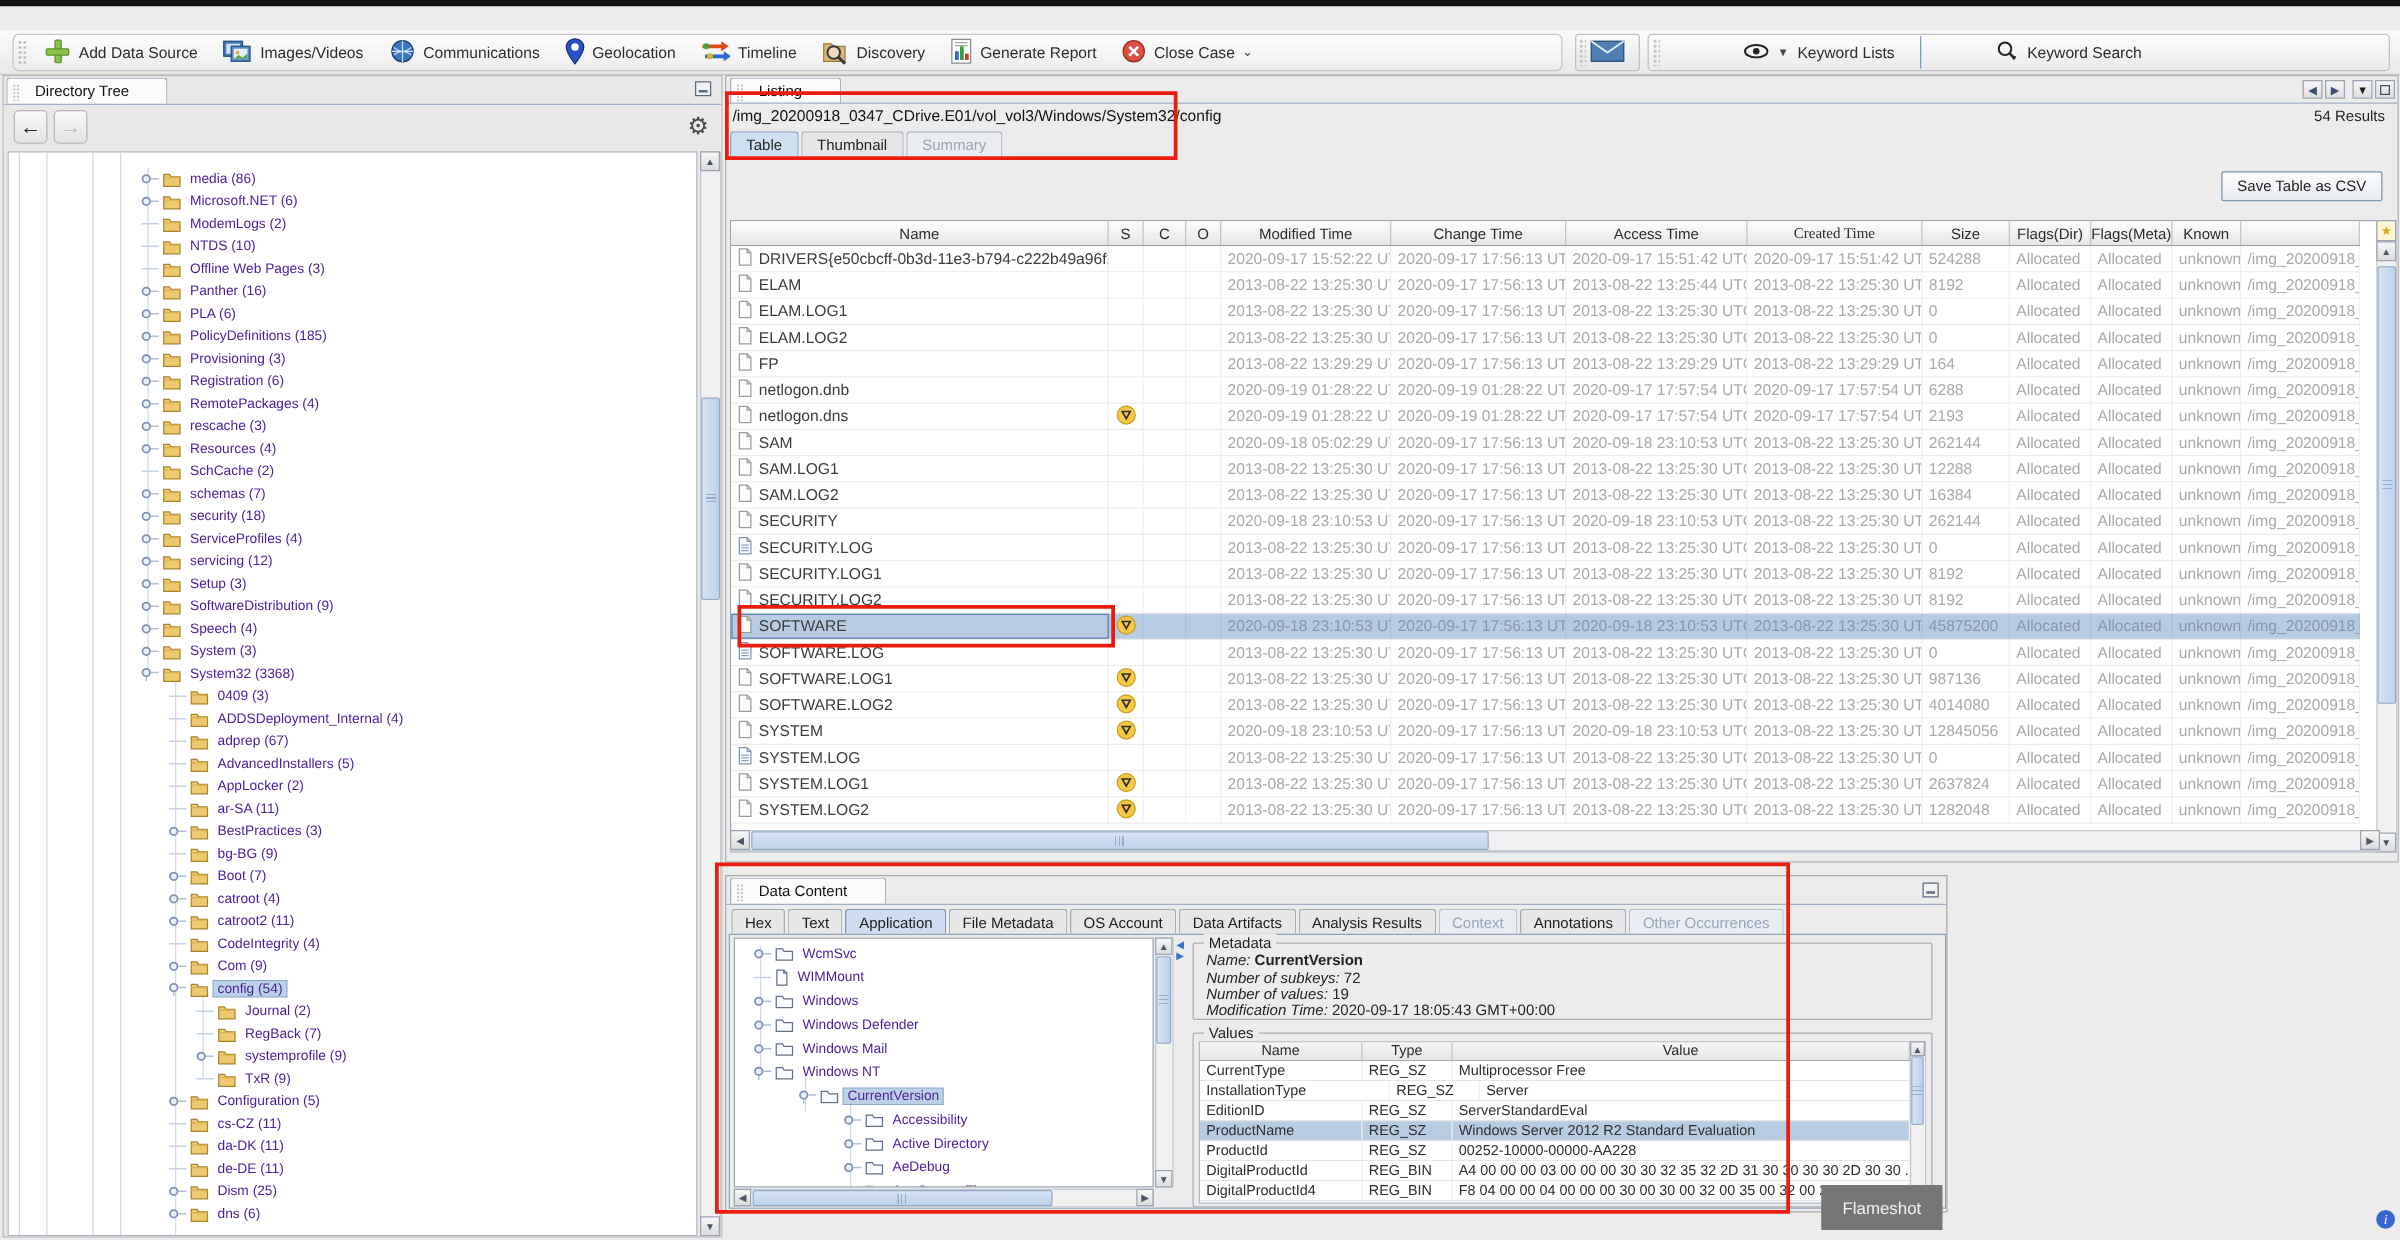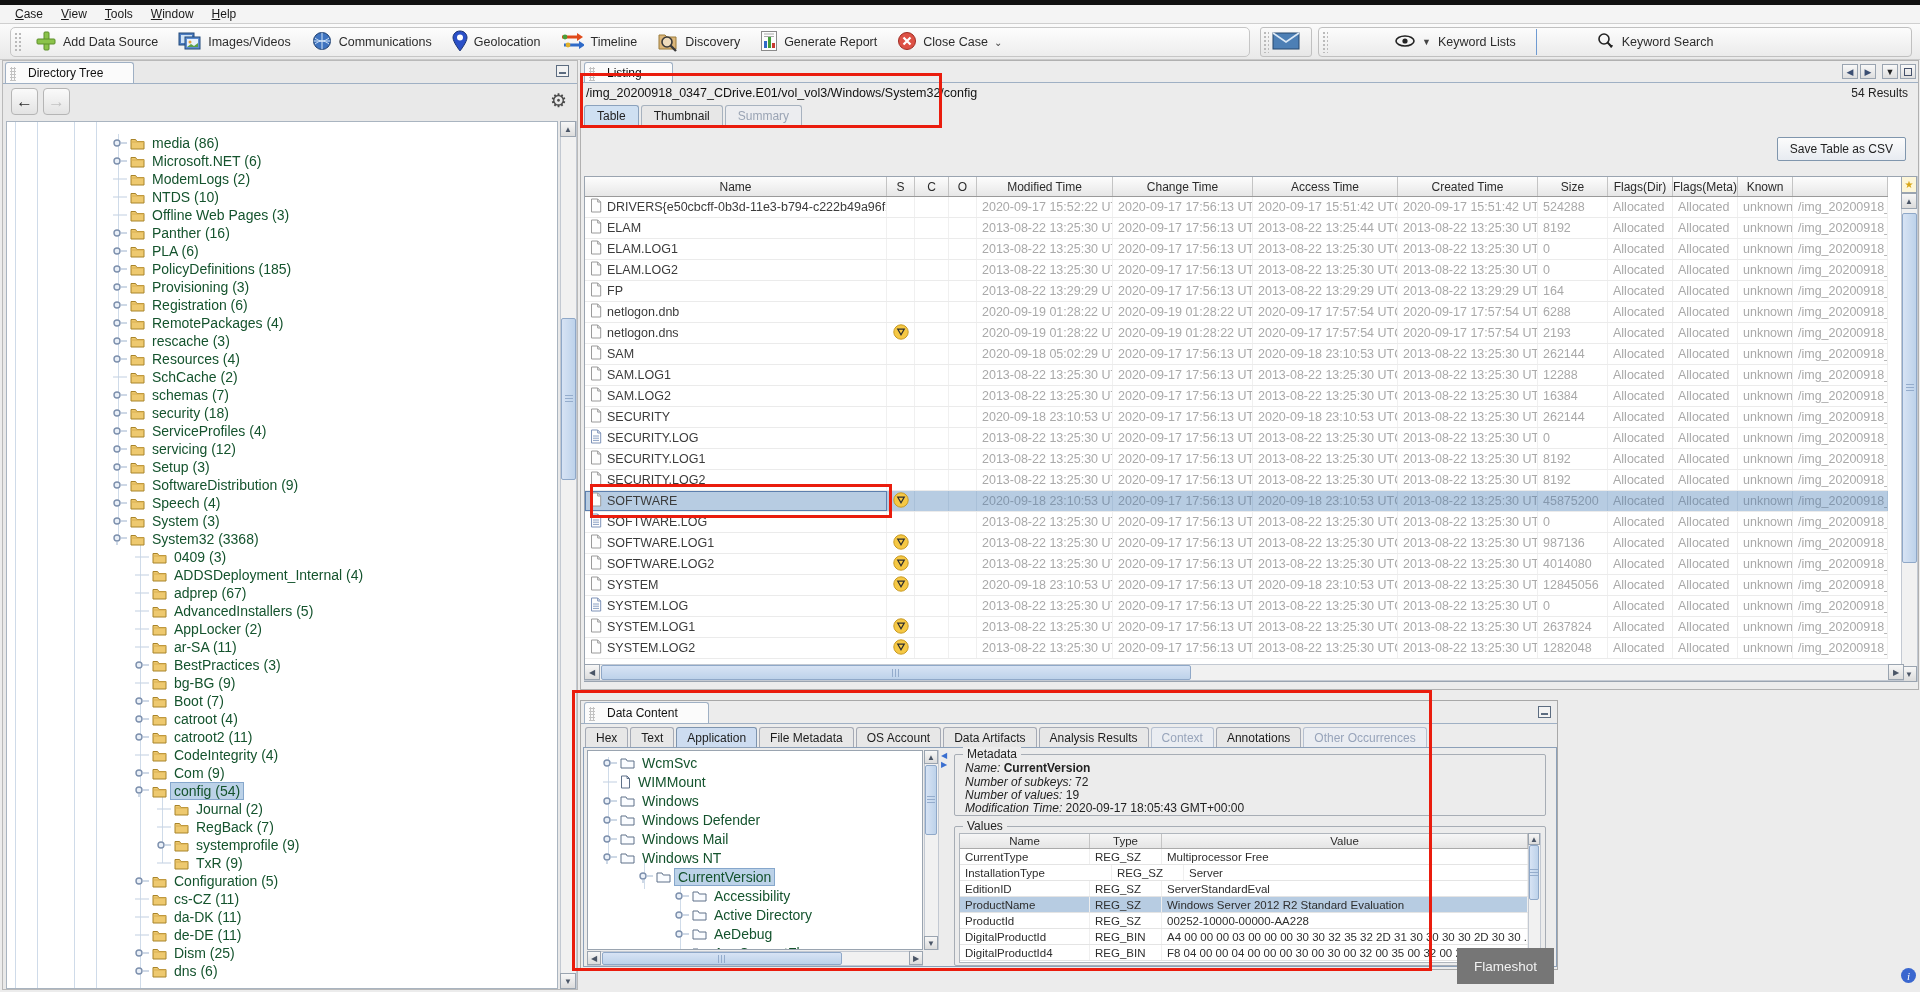--- a/index.html
+++ b/index.html
@@ -39,21 +39,21 @@
   
   #dir-panel { position:absolute; left:2px; top:60px; width:576px; height:930px; background:#e9e9e9; border:1px solid #b9b9b9; }
   #dir-tab { left:2px; top:1px; }
   #dir-tabstrip { position:absolute; left:0; top:22px; width:574px; height:1px; background:#9fb0c4; }
   #dir-toolbar { position:absolute; left:0; top:23px; width:574px; height:36px; background:#e9e9e9; }
   .navbtn { position:absolute; top:4px; width:27px; height:27px; border:1px solid #b5b5b5; border-radius:4px; background:linear-gradient(#fafafa,#e3e3e3); font-size:17px; font-weight:bold; display:flex; align-items:center; justify-content:center; }
   #gear-btn { position:absolute; right:10px; top:5px; font-size:19px; color:#4a4a4a; }
   #dir-viewport { position:absolute; left:3px; top:60px; width:552px; height:868px; background:#fff; border:1px solid #a9b4c0; overflow:hidden; }
   .vguide { position:absolute; width:1px; background:#cfdbe9; }
   .trow { position:absolute; left:0; height:18px; display:flex; align-items:center; white-space:nowrap; }
-  .trow .lbl { margin-left:4px; font-size:14px; color:#14532d; padding:0 3px; }
+  .trow .lbl { margin-left:4px; font-size:11px; color:#4c1d95; padding:0 3px; }
   .trow .lbl.sel { background:#bcd2e8; outline:1px solid #86a7cc; }
   .ticon { margin-left:2px; flex:none; display:inline-flex; }
   #dir-vscroll { position:absolute; left:557px; top:60px; width:17px; height:868px; background:#f1f1f1; border:1px solid #c3c9d2; }
 
   
   #listing-panel { position:absolute; left:580px; top:60px; width:1339px; height:630px; background:#ececec; border:1px solid #b0b0b0; }
   #listing-tabrow { position:absolute; left:0; top:0; width:100%; height:21px; }
   #listing-tab { left:3px; top:1px; }
   #listing-tabline { position:absolute; left:0; top:21px; width:100%; height:1px; background:#9fb0c4; }
   .lt-btn { position:absolute; top:3px; width:16px; height:15px; border:1px solid #9aa4b0; background:linear-gradient(#f8f8f8,#dedede); font-size:9px; color:#3c4f72; display:flex; align-items:center; justify-content:center; }
@@ -114,27 +114,20 @@
   .redbox { position:absolute; border:3px solid #ea1c0d; z-index:40; }
   #flameshot-box { position:absolute; left:1457px; top:948px; width:97px; height:36px; background:#767676; color:#f2f2f2; font-size:13.5px; display:flex; align-items:center; justify-content:center; z-index:50; }
   #info-icon { position:absolute; left:1901px; top:968px; width:15px; height:15px; border-radius:50%; background:#3a67cf; color:#fff; font-family:"Liberation Serif",serif; font-style:italic; font-size:11px; display:flex; align-items:center; justify-content:center; z-index:50; }
 </style>
 </head>
 <body>
 
 <div id="root">
 
   <div class="titlestrip"></div>
-  <div class="menubar" id="menubar">
-      <div class="menu-item">Case</div>
-      <div class="menu-item">View</div>
-      <div class="menu-item">Tools</div>
-      <div class="menu-item">Window</div>
-      <div class="menu-item">Help</div>
-    </div>
 
   <div class="toolbar">
     <div class="tb-main">
       <div class="tb-grip"></div>
       <div id="toolbar-buttons" style="display:flex;align-items:center;">
           <div class="tb-btn">
             <span><svg width="22" height="22">
                 <rect x="9" y="2" width="5" height="18" rx="1" fill="#8bc34a" stroke="#5d8f2b"></rect>
                 <rect x="2" y="9" width="18" height="5" rx="1" fill="#8bc34a" stroke="#5d8f2b"></rect>
               </svg></span>
@@ -973,21 +966,21 @@
     <div id="save-csv">Save Table as CSV</div>
     <div id="table-wrap">
       <div id="listing-header">
           <div class="hcell" style="width: 302px;">Name</div>
           <div class="hcell" style="width: 28px;">S</div>
           <div class="hcell" style="width: 34px;">C</div>
           <div class="hcell" style="width: 28px;">O</div>
           <div class="hcell" style="width: 136px;">Modified Time</div>
           <div class="hcell" style="width: 140px;">Change Time</div>
           <div class="hcell" style="width: 145px;">Access Time</div>
-          <div class="hcell" style="width: 140px;">Created Time</div>
+          <div class="hcell" style="width: 140px; font-family: Liberation Serif, serif;">Created Time</div>
           <div class="hcell" style="width: 70px;">Size</div>
           <div class="hcell" style="width: 65px;">Flags(Dir)</div>
           <div class="hcell" style="width: 65px;">Flags(Meta)</div>
           <div class="hcell" style="width: 55px;">Known</div>
           <div class="hcell" style="width: 95px;"></div>
         </div>
       <div id="listing-rows">
           <div class="lrow" style="top: 0px;">
             <div class="lcell nm" style="width:302px">
               <span><svg width="12" height="15">

